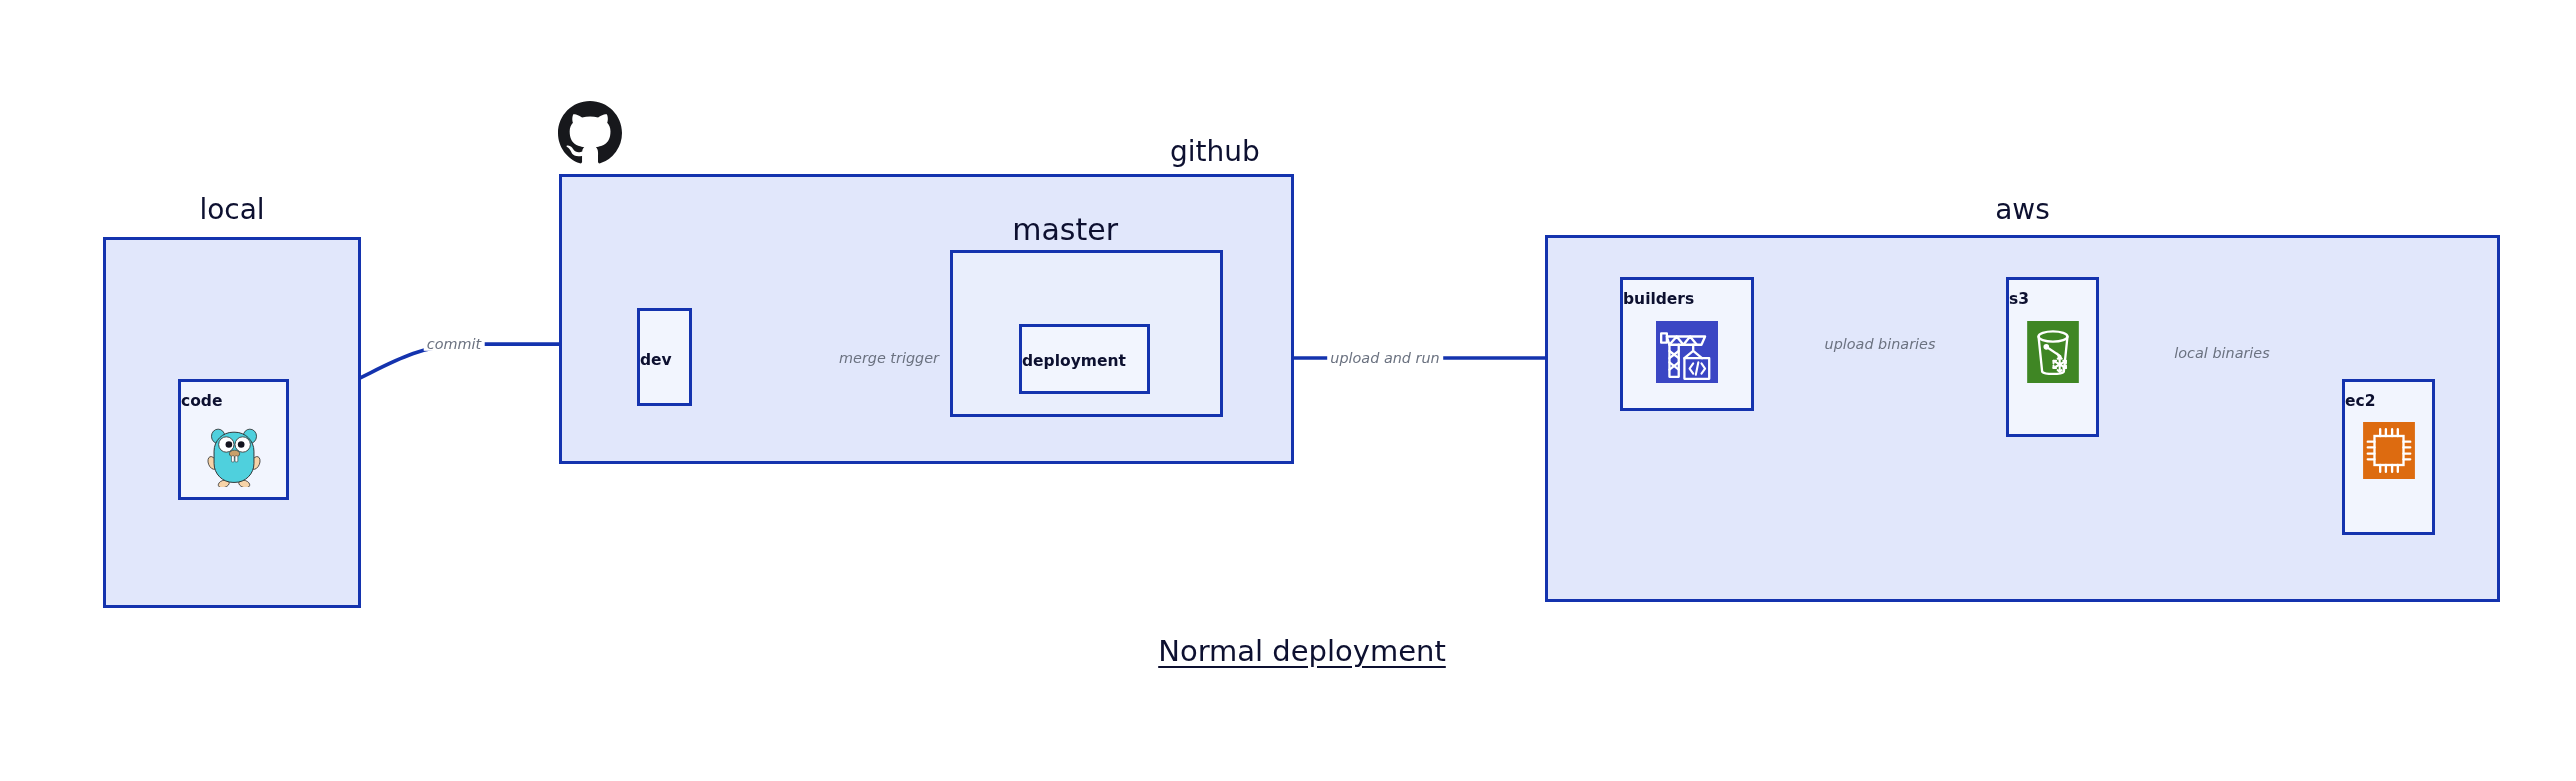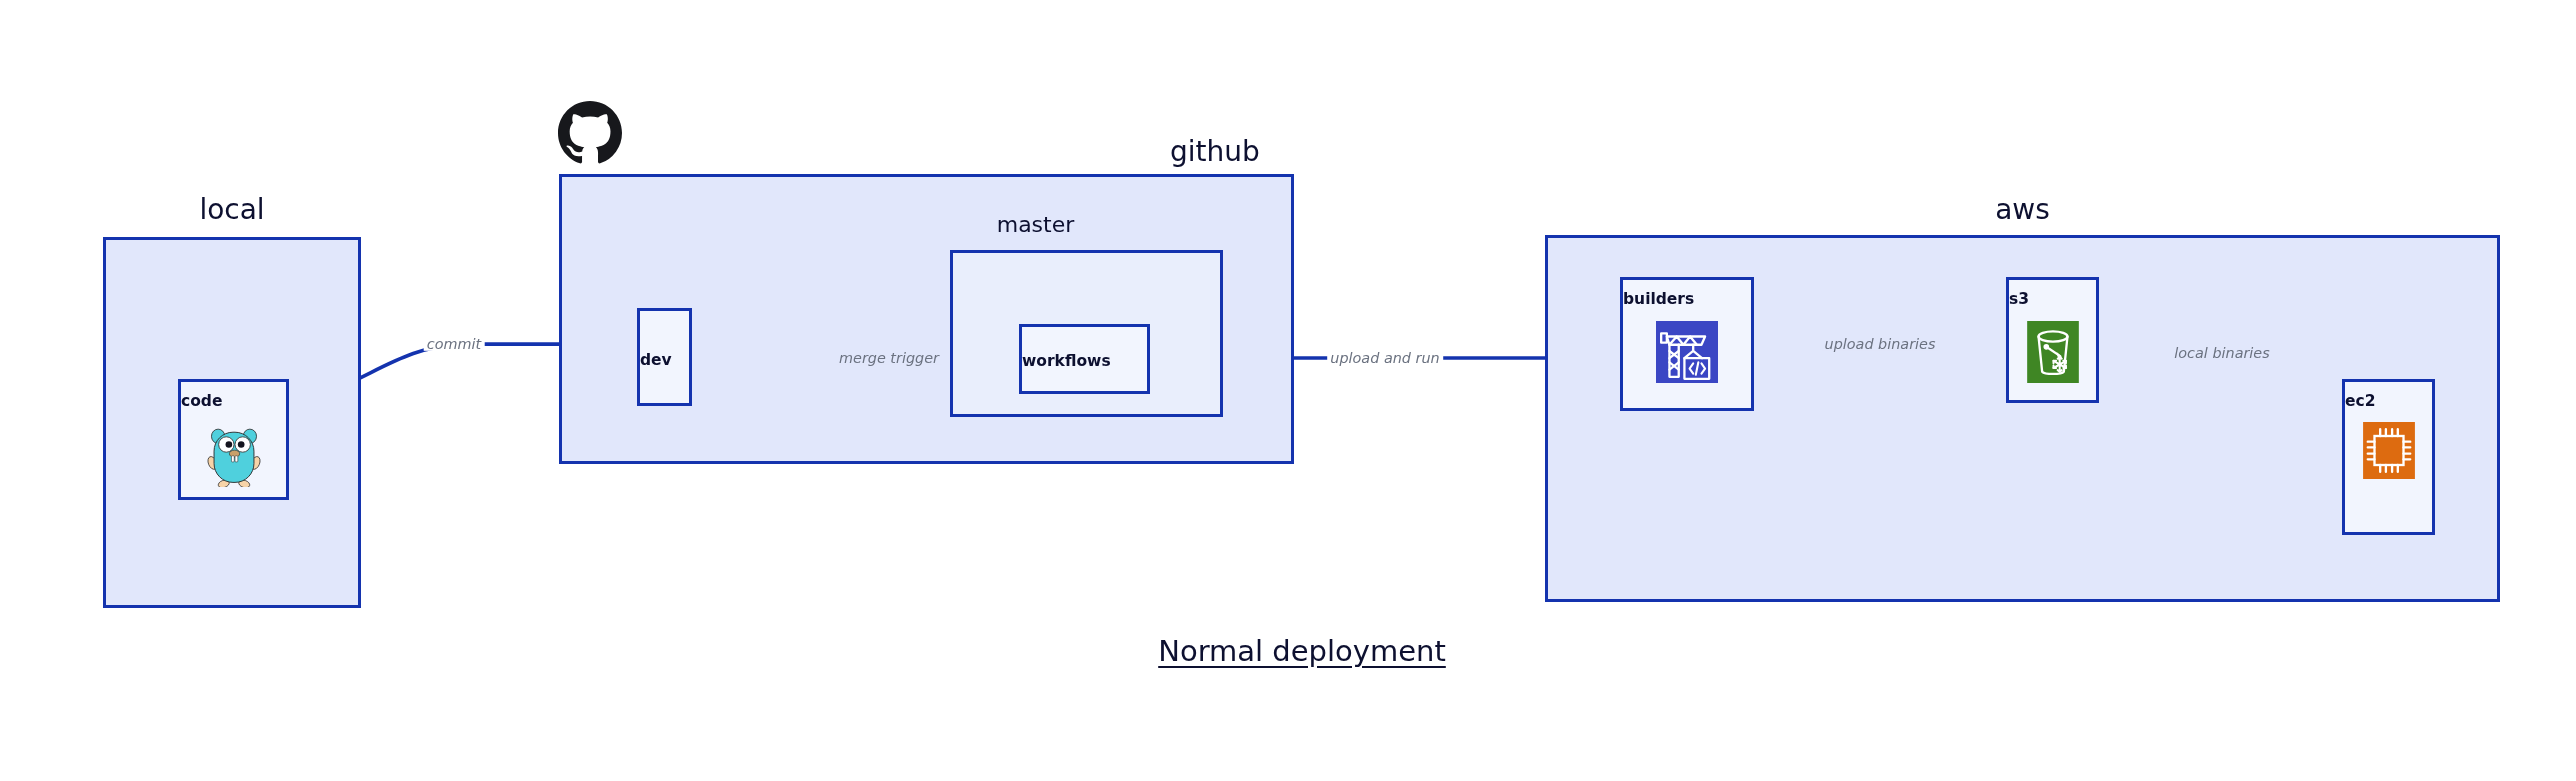--- a/index.html
+++ b/index.html
@@ -167,26 +167,26 @@
   <div class="octocat" style="left:558px; top:101px; width:64px; height:64px;">
     <svg viewBox="0 0 16 16" width="64" height="64" xmlns="http://www.w3.org/2000/svg">
       <path fill="#17181c" fill-rule="evenodd" d="M8 0C3.58 0 0 3.58 0 8c0 3.54 2.29 6.53 5.47 7.59.4.07.55-.17.55-.38 0-.19-.01-.82-.01-1.49-2.01.37-2.53-.49-2.69-.94-.09-.23-.48-.94-.82-1.13-.28-.15-.68-.52-.01-.53.63-.01 1.08.58 1.23.82.72 1.21 1.87.87 2.33.66.07-.52.28-.87.51-1.07-1.78-.2-3.64-.89-3.64-3.95 0-.87.31-1.59.82-2.15-.08-.2-.36-1.02.08-2.12 0 0 .67-.21 2.2.82.64-.18 1.32-.27 2-.27s1.36.09 2 .27c1.53-1.04 2.2-.82 2.2-.82.44 1.1.16 1.92.08 2.12.51.56.82 1.27.82 2.15 0 3.07-1.87 3.75-3.65 3.95.29.25.54.73.54 1.48 0 1.07-.01 1.93-.01 2.2 0 .21.15.46.55.38A8.012 8.012 0 0 0 16 8c0-4.42-3.58-8-8-8z"></path>
     </svg>
   </div>
 
   <div class="group-title" style="left:1170px; top:135px; width:124px; text-align:left;">github</div>
 
   <div class="group-box" style="left:559px; top:174px; width:735px; height:290px;"></div>
 
-  <div class="group-title" style="left:953px; top:212px; width:165px; text-align:center; font-size:22px;">master</div>
+  <div class="group-title" style="left:953px; top:212px; width:165px; text-align:right; font-size:30px;">master</div>
 
   <div class="subgroup-box" style="left:950px; top:250px; width:273px; height:167px;"></div>
 
   <div class="node-box" style="left:1019px; top:324px; width:131px; height:70px;">
-    <div class="node-label" style="top:25px; font-size:15.5px;">workflows</div>
+    <div class="node-label" style="top:25px; font-size:15.5px;">deployment</div>
   </div>
 
   <div class="node-box" style="left:637px; top:308px; width:55px; height:98px;">
     <div class="node-label" style="top:40px;">dev</div>
   </div>
 
   <div class="group-title" style="left:1958px; top:193px; width:129px; text-align:center;">aws</div>
 
   <div class="group-box" style="left:1545px; top:235px; width:955px; height:367px;"></div>
 
@@ -209,21 +209,21 @@
 
           <rect x="55" y="72" width="48" height="40"></rect>
           <path d="M72 82 L65 92 L72 102" stroke-width="4"></path>
           <path d="M88 82 L95 92 L88 102" stroke-width="4"></path>
           <path d="M82 80 L77 104" stroke-width="4"></path>
         </g>
       </svg>
     </div>
   </div>
 
-  <div class="node-box" style="left:2006px; top:277px; width:93px; height:126px;">
+  <div class="node-box" style="left:2006px; top:277px; width:93px; height:160px;">
     <div class="node-label" style="top:10.3px;">s3</div>
     <div class="node-icon" style="top:41px; width:52px; height:62px;">
       <svg viewBox="0 0 100 120" width="52" height="62" xmlns="http://www.w3.org/2000/svg">
         <rect x="0" y="0" width="100" height="120" fill="#3f8624"></rect>
         <g fill="none" stroke="#ffffff" stroke-width="4.5" stroke-linejoin="round" stroke-linecap="round">
 
           <ellipse cx="50" cy="30" rx="28" ry="10"></ellipse>
           <path d="M22 30 L29 98 C34 104 66 104 71 98 L78 30"></path>
 
           <path d="M37 50 L64 68"></path>

